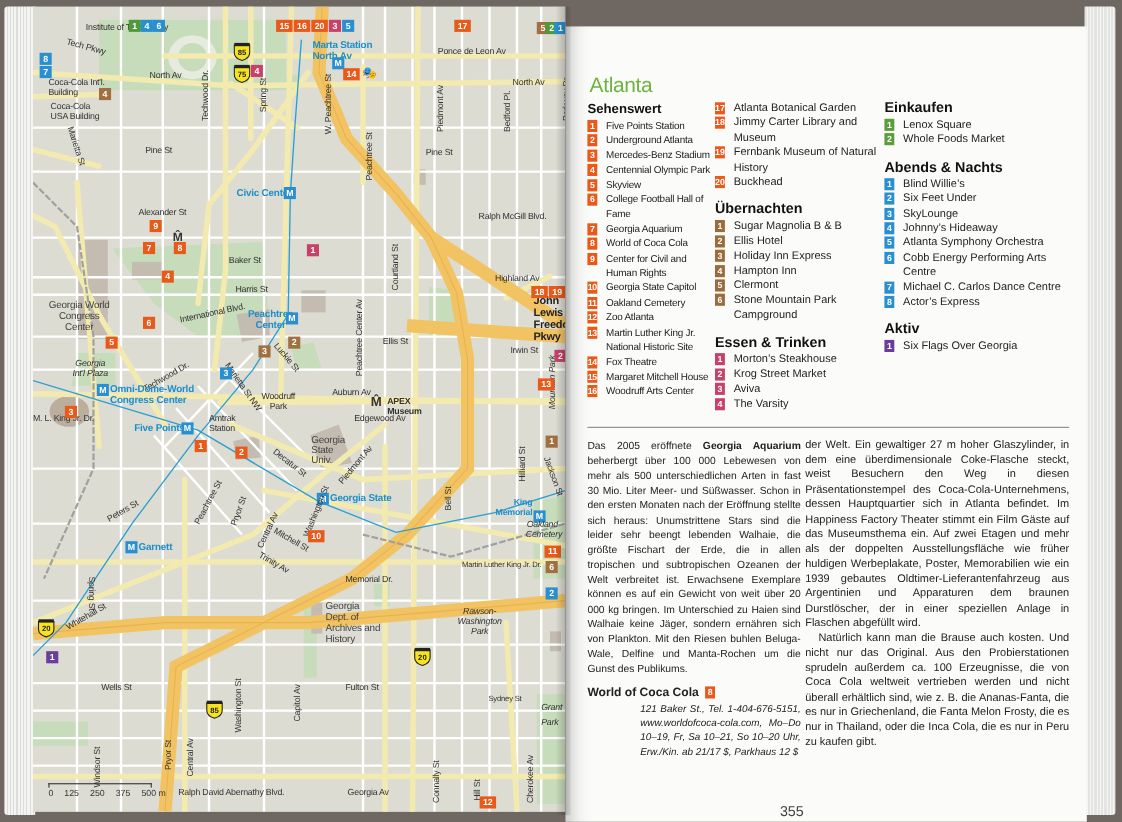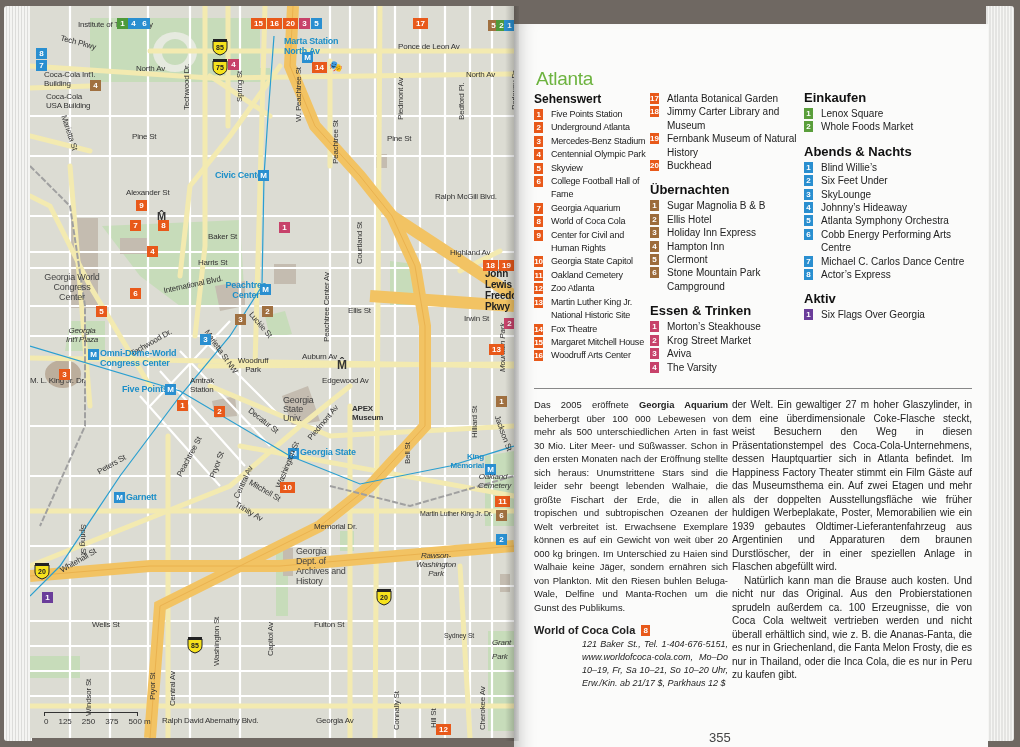--- a/index.html
+++ b/index.html
@@ -149,41 +149,41 @@
     <div class="maplabel blue" style="left:254px;top:30px;line-height:10px;width:60px;white-space:normal;">Marta Station North Av</div>
     <div class="maplabel" style="left:368px;top:36px;">Ponce de Leon Av</div>
     <div class="maplabel" style="left:436px;top:64px;">North Av</div>
     <div class="maplabel" style="left:102px;top:126px;">Pine St</div>
     <div class="maplabel" style="left:357px;top:128px;">Pine St</div>
     <div class="maplabel blue" style="left:185px;top:164px;">Civic Center</div>
     <div class="metro" style="left:228px;top:164px;">M</div>
     <div class="maplabel" style="left:96px;top:182px;">Alexander St</div>
     <div class="maplabel" style="left:374px;top:186px;padding-left:31px;">Ralph McGill Blvd.</div>
     <div class="maplabel" style="left:178px;top:226px;">Baker St</div>
-    <div class="maplabel" style="left:168px;top:252px;">Harris St</div>
+    <div class="maplabel" style="left:184px;top:252px;">Harris St</div>
     <div class="maplabel v" style="left:325px;top:258px;">Courtland St</div>
     <div class="maplabel" style="left:420px;top:242px;">Highland Av</div>
     <div class="maplabel bold" style="left:455px;top:262px;width:52px;white-space:normal;line-height:11px;">John Lewis Freedom Pkwy</div>
     <div class="maplabel" style="left:133px;top:274px;transform:rotate(-12deg);">International Blvd.</div>
     <div class="maplabel blue" style="left:194px;top:274px;line-height:10px;text-align:center;width:44px;white-space:normal;">Peachtree Center</div>
     <div class="metro" style="left:230px;top:278px;">M</div>
     <div class="maplabel v" style="left:292px;top:336px;">Peachtree Center Av</div>
     <div class="maplabel big" style="left:12px;top:266px;width:60px;white-space:normal;line-height:10px;text-align:center;">Georgia World Congress Center</div>
     <div class="maplabel" style="left:318px;top:300px;">Ellis St</div>
     <div class="maplabel" style="left:434px;top:308px;">Irwin St</div>
     <div class="maplabel italic" style="left:34px;top:320px;width:36px;white-space:normal;line-height:9px;text-align:center;">Georgia Int'l Plaza</div>
     <div class="maplabel" style="left:98px;top:332px;transform:rotate(-30deg);">Techwood Dr.</div>
     <div class="maplabel" style="left:224px;top:304px;transform:rotate(50deg);transform-origin:left top;">Luckie St</div>
     <div class="maplabel blue" style="left:70px;top:342px;width:82px;white-space:normal;line-height:10px;">Omni-Dome-World Congress Center</div>
     <div class="metro" style="left:58px;top:343px;">M</div>
     <div class="maplabel" style="left:180px;top:322px;transform:rotate(55deg);transform-origin:left top;">Marietta St NW</div>
     <div class="maplabel" style="left:203px;top:350px;width:40px;white-space:normal;line-height:9px;text-align:center;">Woodruff Park</div>
     <div class="maplabel" style="left:272px;top:346px;">Auburn Av</div>
     <div class="maplabel" style="left:307px;top:352px;font-weight:bold;font-size:12px;">M̂</div>
-    <div class="maplabel" style="left:322px;top:354px;font-weight:bold;width:40px;white-space:normal;line-height:9px;margin-top:44px;">APEX Museum</div>
+    <div class="maplabel" style="left:322px;top:354px;font-weight:bold;width:40px;white-space:normal;line-height:9px;">APEX Museum</div>
     <div class="maplabel v" style="left:468px;top:366px;font-style:italic;">Mountain Park</div>
     <div class="maplabel" style="left:0px;top:370px;">M. L. King Jr. Dr.</div>
     <div class="maplabel" style="left:160px;top:370px;width:30px;white-space:normal;line-height:9px;">Amtrak Station</div>
     <div class="maplabel blue" style="left:92px;top:378px;">Five Points</div>
     <div class="metro" style="left:135px;top:378px;">M</div>
     <div class="maplabel" style="left:292px;top:370px;">Edgewood Av</div>
     <div class="maplabel big" style="left:253px;top:390px;width:40px;white-space:normal;line-height:9px;">Georgia State Univ.</div>
     <div class="maplabel" style="left:222px;top:400px;transform:rotate(38deg);transform-origin:left top;">Decatur St</div>
     <div class="maplabel" style="left:276px;top:430px;transform:rotate(-50deg);transform-origin:left top;">Piedmont Av</div>
     <div class="maplabel v" style="left:440px;top:432px;">Hilliard St</div>

